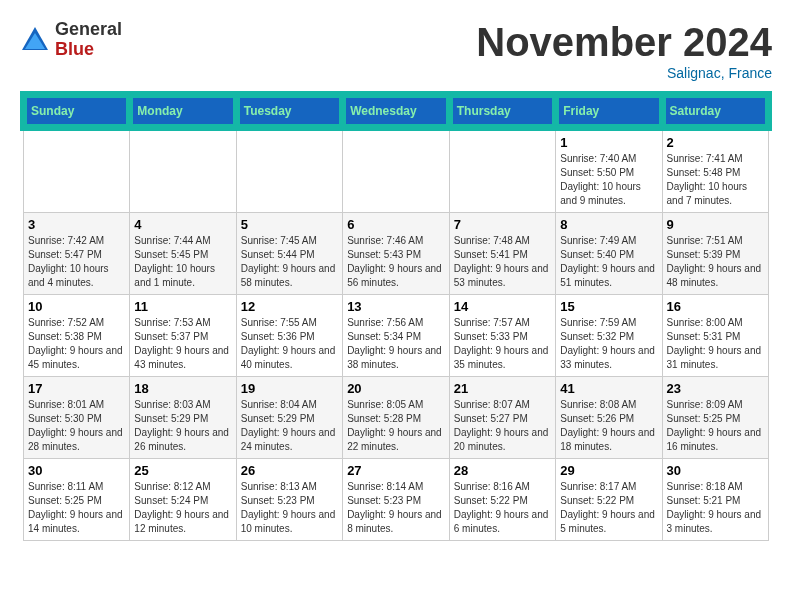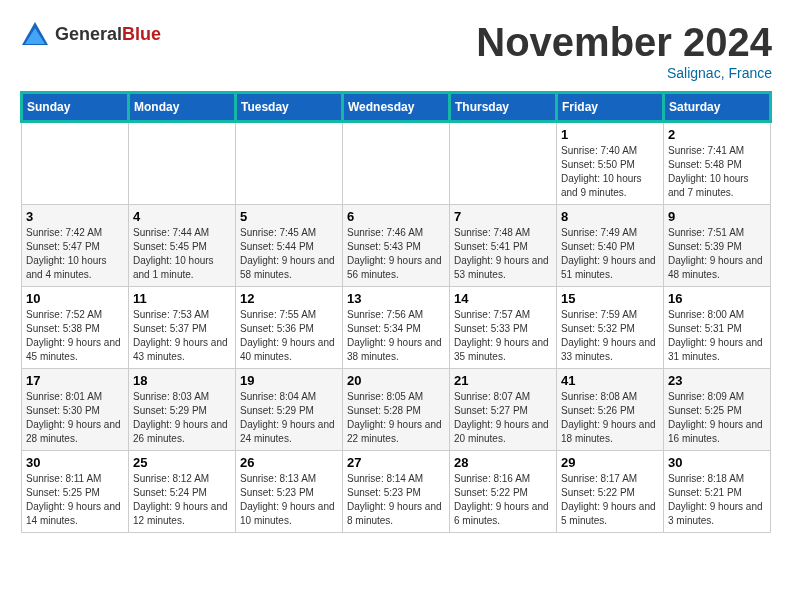--- a/index.html
+++ b/index.html
@@ -15,21 +15,21 @@
       justify-content: space-between;
       align-items: flex-start;
       margin-bottom: 10px;
     }
     .logo {
       display: flex;
       align-items: center;
     }
     .logo-text {
       display: flex;
-      flex-direction: row;
+      flex-direction: column;
       font-size: 18px;
       font-weight: bold;
       line-height: 1.1;
     }
     .logo-general { color: #333; }
     .logo-blue { color: #b91c1c; }
     .logo-icon {
       width: 30px;
       height: 30px;
       margin-right: 5px;
@@ -46,26 +46,26 @@
       font-size: 14px;
       color: #0369a1;
     }
     .calendar {
       width: 100%;
       border-collapse: collapse;
       font-size: 11px;
     }
     .calendar thead th {
       background: #1565c0;
-      color: #ffffff;
+      color: #86efac;
       padding: 6px 4px;
       text-align: left;
       font-size: 12px;
       font-weight: bold;
-      border: 3px solid #14b8a6;
+      border: 7px solid #14b8a6;
     }
     .calendar tbody td {
       border: 1px solid #ccc;
       vertical-align: top;
       padding: 4px;
       width: 107px;
       min-height: 80px;
       background: #fff;
     }
     .calendar tbody tr:nth-child(even) td {

